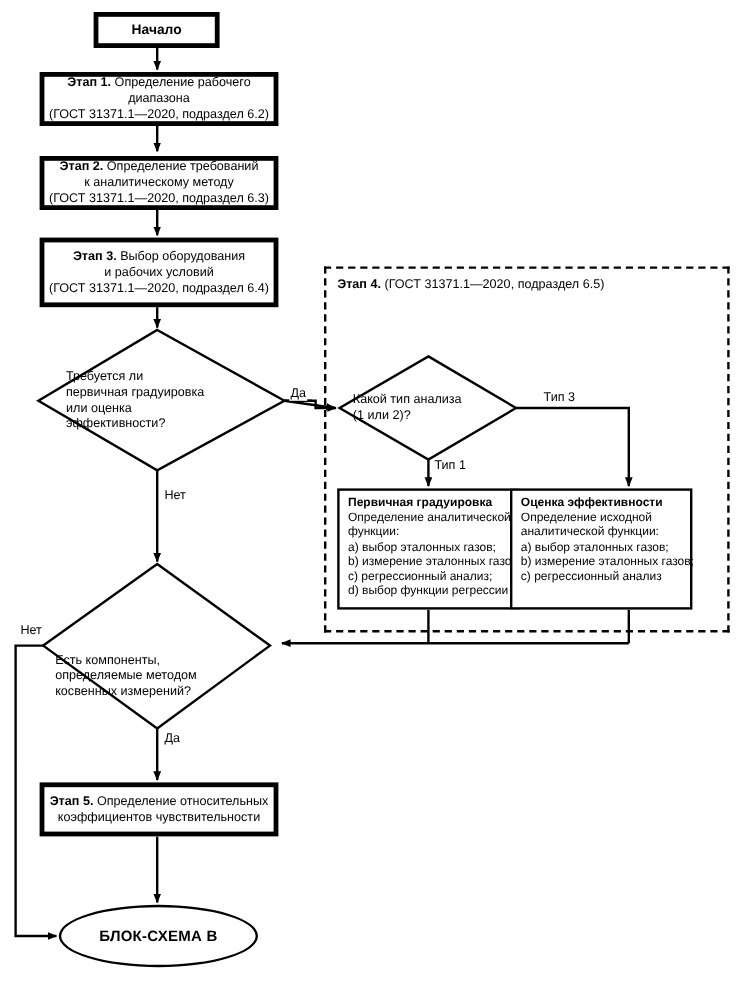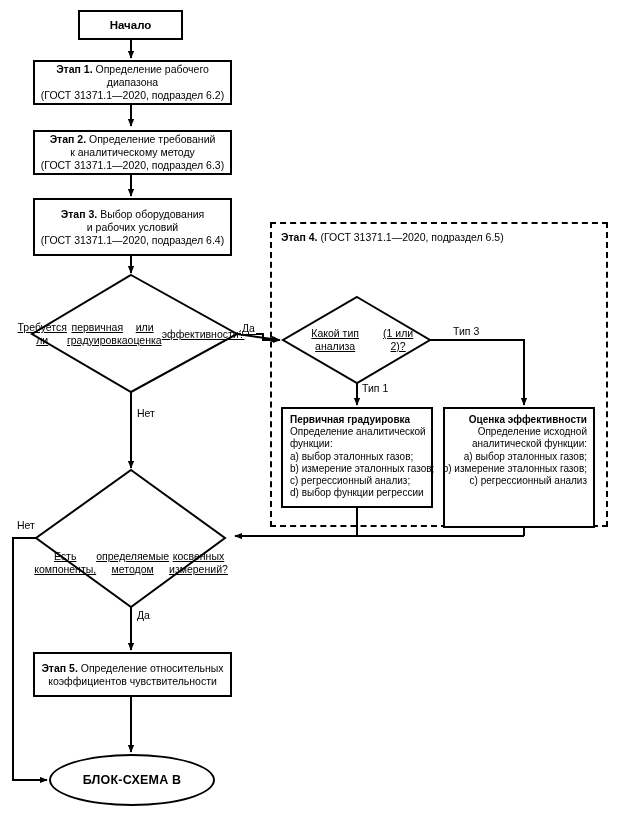--- a/index.html
+++ b/index.html
@@ -23,21 +23,21 @@
     left: 0;
     top: 0;
     width: 619px;
     height: 819px;
     pointer-events: none;
   }
   .node {
     position: absolute;
     box-sizing: border-box;
     background: #ffffff;
-    border: 2px solid #000000;
+    border: 4px solid #000000;
     display: flex;
     flex-direction: column;
     align-items: center;
     justify-content: center;
     text-align: center;
     font-size: 10.5px;
     line-height: 13px;
   }
   .node .ln { display: block; white-space: nowrap; }
   .bold { font-weight: bold; }
@@ -60,27 +60,27 @@
     justify-content: center;
     font-weight: bold;
     font-size: 12.5px;
     letter-spacing: 0.2px;
   }
 
   
   .diamond-label {
     position: absolute;
     display: flex;
-    align-items: center;
+    flex-direction: column;
+    align-items: flex-start;
     justify-content: center;
     text-align: center;
     font-size: 10.5px;
     line-height: 13px;
     pointer-events: none;
-    text-decoration: underline;
   }
 
   
   .group-dashed {
     position: absolute;
     box-sizing: border-box;
     border: 2px dashed #000000;
     background: transparent;
   }
   .group-title {
@@ -217,21 +217,21 @@
   <div class="detail" style="left:281px; top:407px; width:152px; height:101px;">
     <span class="ln hd">Первичная градуировка</span>
     <span class="ln">Определение аналитической</span>
     <span class="ln">функции:</span>
     <span class="ln">a) выбор эталонных газов;</span>
     <span class="ln">b) измерение эталонных газов;</span>
     <span class="ln">c) регрессионный анализ;</span>
     <span class="ln">d) выбор функции регрессии</span>
   </div>
 
-  <div class="detail" style="left:443px; top:407px; width:152px; height:121px;align-items:flex-end;">
+  <div class="detail" style="left:425px; top:407px; width:152px; height:101px;">
     <span class="ln hd">Оценка эффективности</span>
     <span class="ln">Определение исходной</span>
     <span class="ln">аналитической функции:</span>
     <span class="ln">a) выбор эталонных газов;</span>
     <span class="ln">b) измерение эталонных газов;</span>
     <span class="ln">c) регрессионный анализ</span>
   </div>
 
   <div class="diamond-label" style="left:46px; top:542px; width:170px; height:42px;">
     <span class="ln">Есть компоненты,</span>

